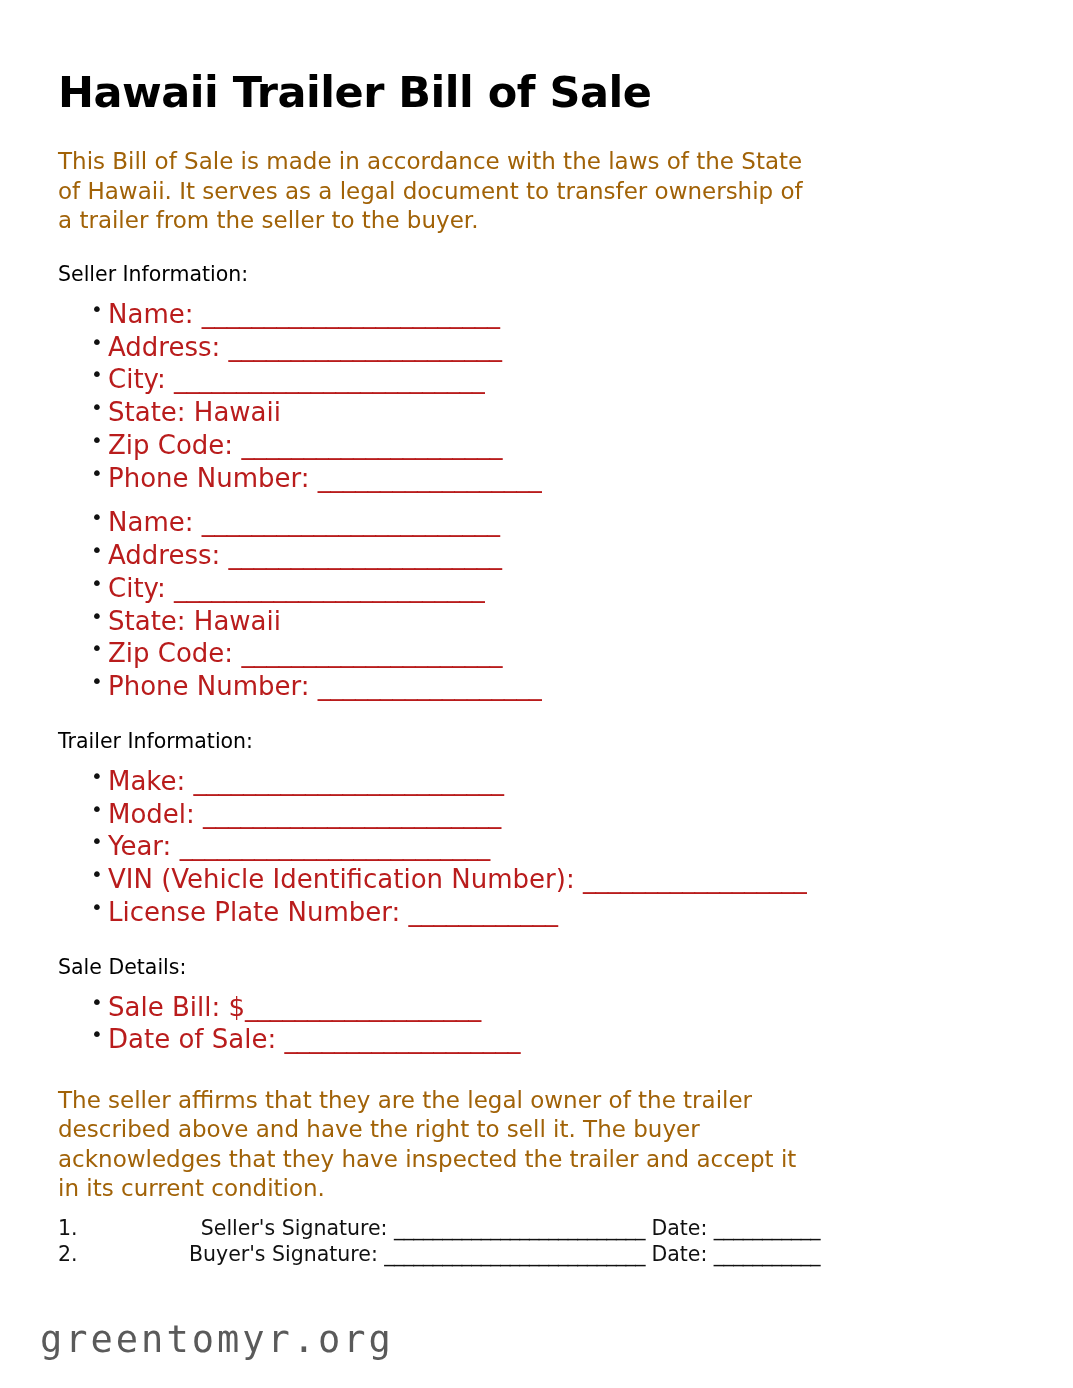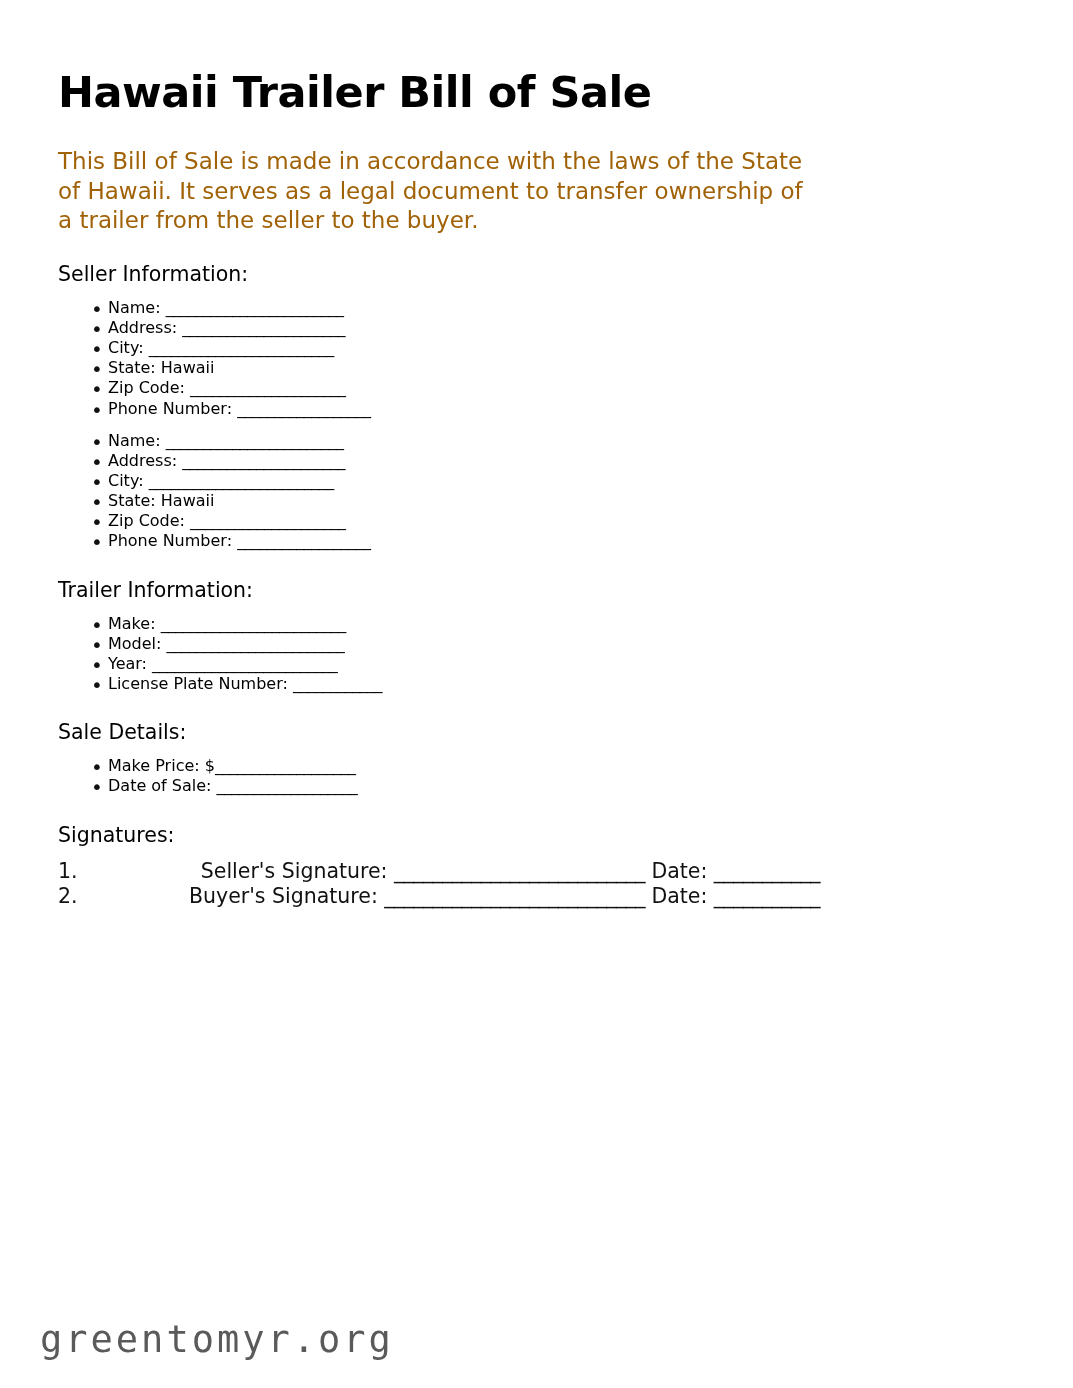--- a/index.html
+++ b/index.html
@@ -45,26 +45,26 @@
     font-weight: normal;
     margin: 26px 0 0 0;
     color: #000;
   }
   ul.fields, ol.sigs {
     margin: 12px 0 0 0;
     padding: 0 0 0 0;
     list-style: none;
   }
   ul.fields li {
-    font-size: 16px;
+    font-size: 26px;
     line-height: 1.26;
     position: relative;
     padding-left: 50px;
     white-space: nowrap;
-    color: #000000;
+    color: #b91c1c;
   }
   ul.fields li::before {
     content: "\2022";
     position: absolute;
     left: 33px;
     top: -1px;
     font-size: 20px;
     color: #111;
   }
   ol.sigs {
@@ -126,31 +126,32 @@
     <li><span>State: Hawaii</span><span class="blank"></span></li>
     <li><span>Zip Code: </span><span class="blank">_____________________</span></li>
     <li><span>Phone Number: </span><span class="blank">__________________</span></li>
   </ul>
 
   <div class="section-head">Trailer Information:</div>
   <ul class="fields">
     <li><span>Make: </span><span class="blank">_________________________</span></li>
     <li><span>Model: </span><span class="blank">________________________</span></li>
     <li><span>Year: </span><span class="blank">_________________________</span></li>
+    <li><span>VIN (Vehicle Identification Number): </span><span class="blank">__________________</span></li>
     <li><span>License Plate Number: </span><span class="blank">____________</span></li>
   </ul>
 
   <div class="section-head">Sale Details:</div>
   <ul class="fields">
-    <li><span>Make Price: $</span><span class="blank">___________________</span></li>
+    <li><span>Sale Bill: $</span><span class="blank">___________________</span></li>
     <li><span>Date of Sale: </span><span class="blank">___________________</span></li>
   </ul>
 
+  <p class="para">The seller affirms that they are the legal owner of the trailer described above and have the right to sell it. The buyer acknowledges that they have inspected the trailer and accept it in its current condition.</p>
 
-  <div class="section-head">Signatures:</div>
   <ol class="sigs">
     <li><span>Seller's Signature: </span><span class="blank">__________________________</span><span> Date: </span><span class="blank">___________</span></li>
     <li><span>Buyer's Signature: </span><span class="blank">___________________________</span><span> Date: </span><span class="blank">___________</span></li>
   </ol>
 
 
 </div>
 
 <div class="footer-mark">greentomyr.org</div>
 

